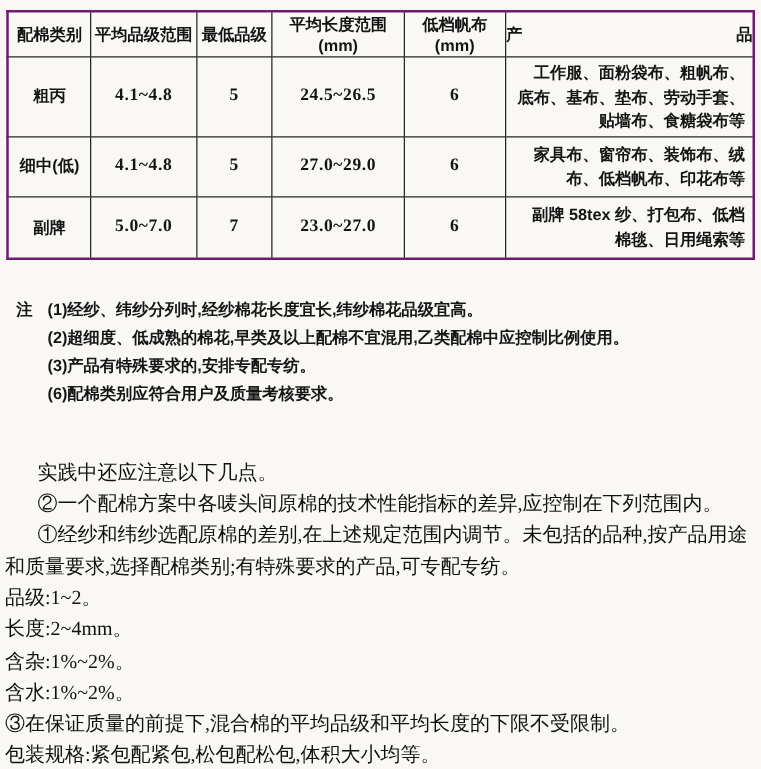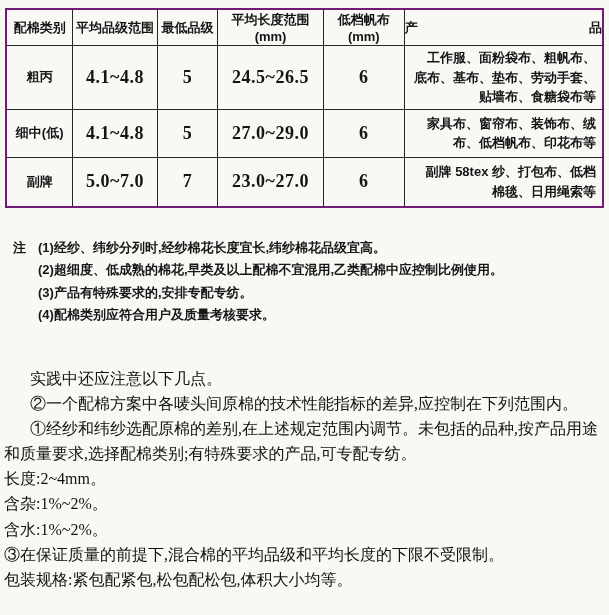--- a/index.html
+++ b/index.html
@@ -43,21 +43,21 @@
   .col-len  { width: 104px; }
   .col-diff { width: 80px; }
   .col-prod { width: 196px; }
   tr.hdr th { height: 24px; font-size: 13px; letter-spacing: 0; padding: 1px 0; }
   tr.r1 td { height: 56px; }
   tr.r2 td { height: 43px; }
   tr.r3 td { height: 45px; }
   tr.r4 td { height: 44px; }
   .num {
     font-family: "Liberation Serif", "DejaVu Serif", serif;
-    font-size: 18px;
+    font-size: 14px;
     letter-spacing: .5px;
   }
   td.prod {
     text-align: right;
     font-size: 13px;
     line-height: 19.5px;
     padding: 2px 6px 2px 6px;
     text-indent: 1em;
   }
   th.prod-h {
@@ -151,28 +151,29 @@
       <span class="note-label">注</span>
       <span>(1)经纱、纬纱分列时,经纱棉花长度宜长,纬纱棉花品级宜高。</span>
     </div>
     <div class="note-line cont">
       <span>(2)超细度、低成熟的棉花,早类及以上配棉不宜混用,乙类配棉中应控制比例使用。</span>
     </div>
     <div class="note-line cont">
       <span>(3)产品有特殊要求的,安排专配专纺。</span>
     </div>
     <div class="note-line cont">
-      <span>(4)配棉类别应符合用户及质量考核要求。</span>
+      <span>(6)配棉类别应符合用户及质量考核要求。</span>
     </div>
   </div>
 
   <div class="bodytext">
     <p class="indent">实践中还应注意以下几点。</p>
     <p class="indent">②一个配棉方案中各唛头间原棉的技术性能指标的差异,应控制在下列范围内。</p>
     <p class="indent">①经纱和纬纱选配原棉的差别,在上述规定范围内调节。未包括的品种,按产品用途和质量要求,选择配棉类别;有特殊要求的产品,可专配专纺。</p>
+    <p>品级:1~2。</p>
     <p>长度:2~4mm。</p>
     <p>含杂:1%~2%。</p>
     <p>含水:1%~2%。</p>
     <p>③在保证质量的前提下,混合棉的平均品级和平均长度的下限不受限制。</p>
     <p>包装规格:紧包配紧包,松包配松包,体积大小均等。</p>
   </div>
 
 </div>
 
 </body></html>

